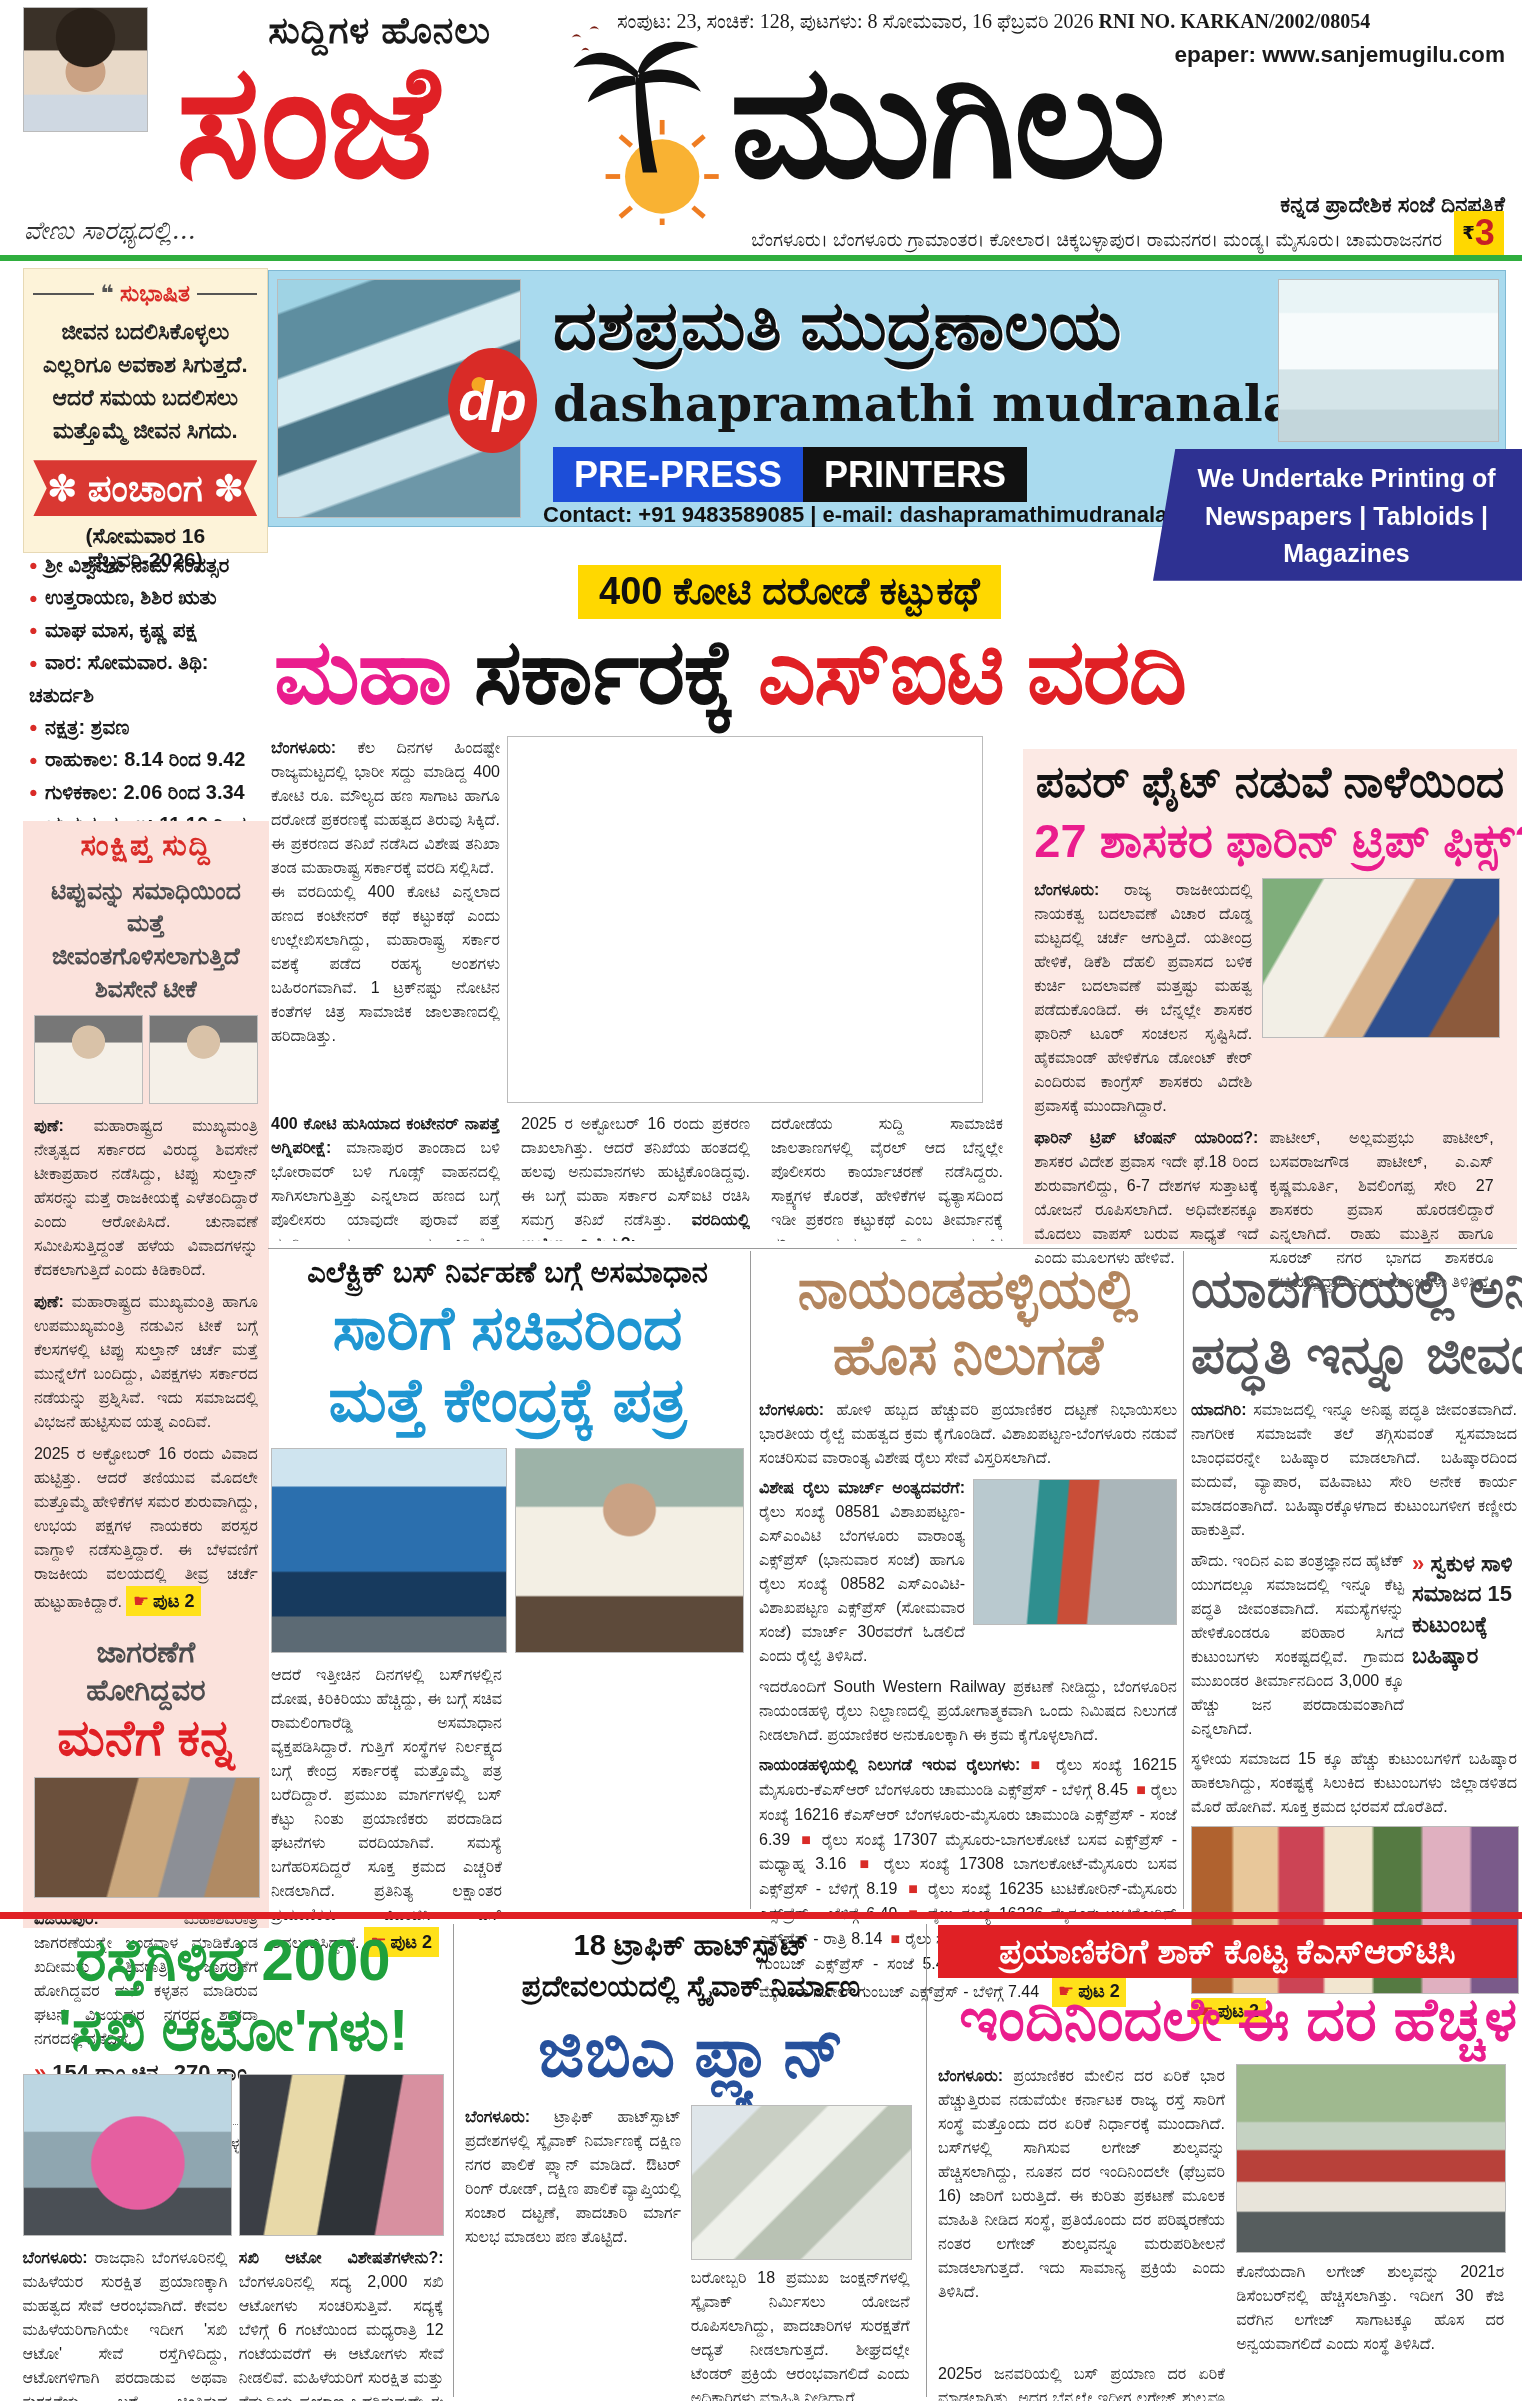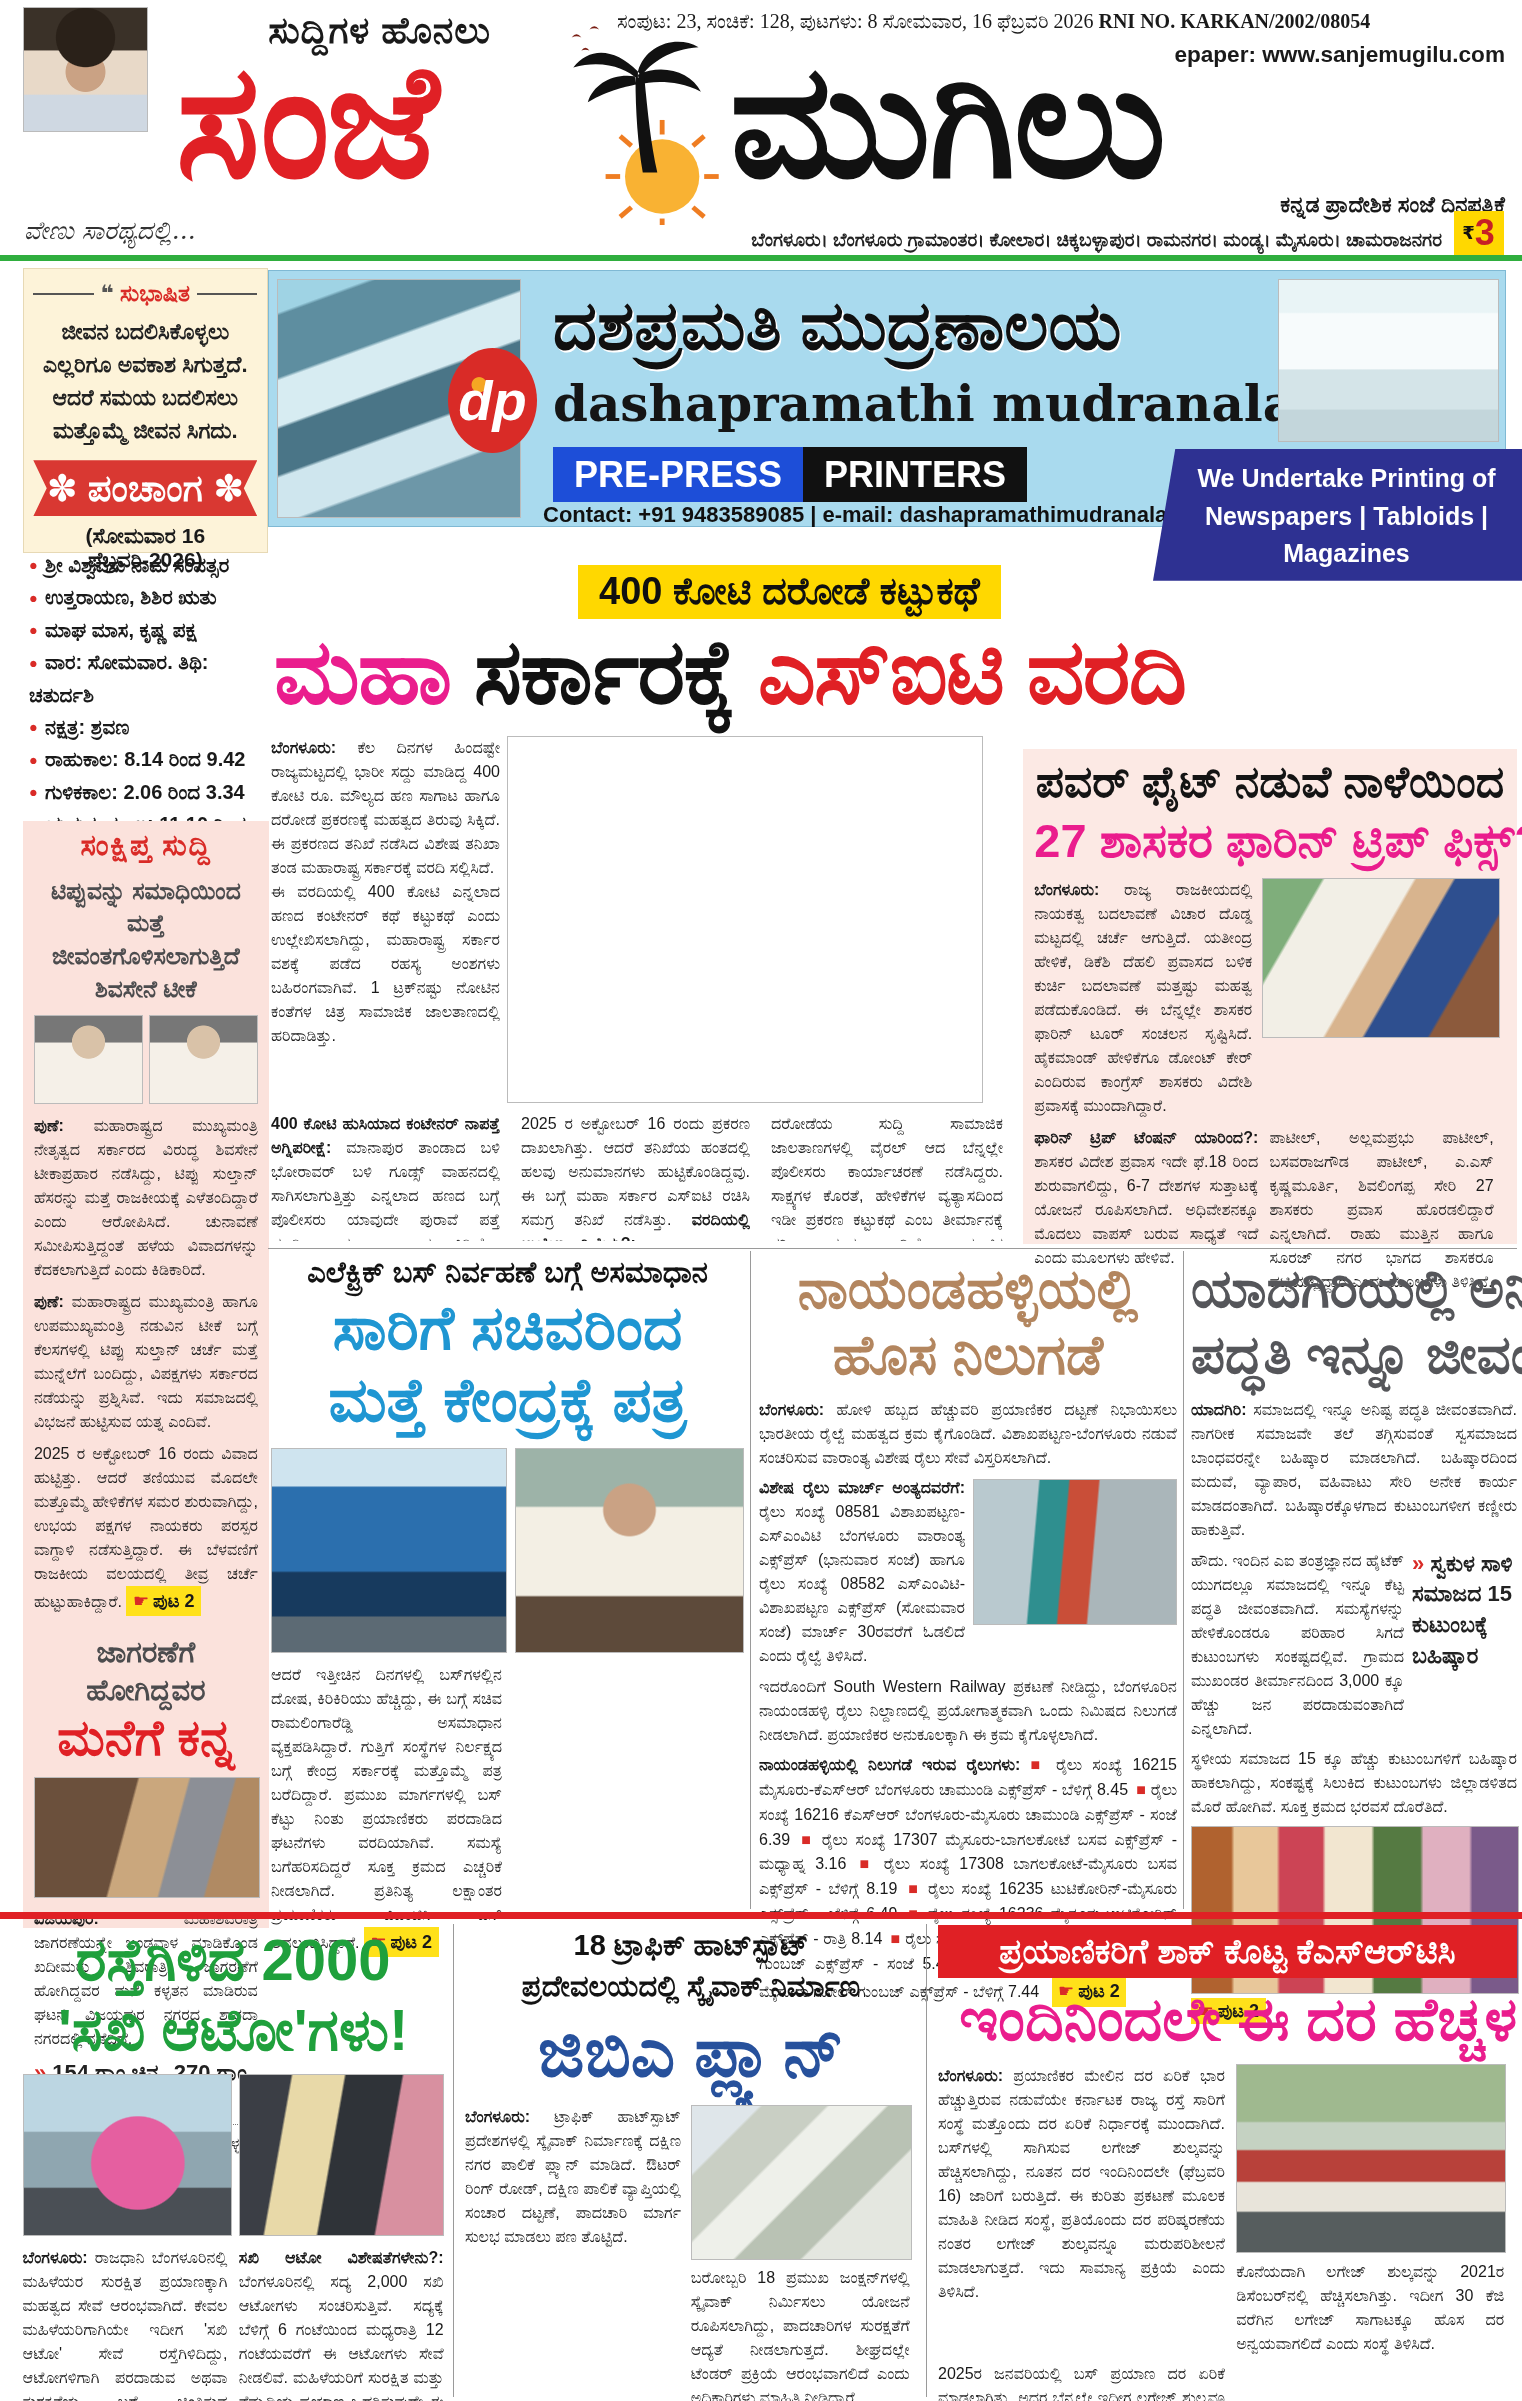--- a/index.html
+++ b/index.html
@@ -12,21 +12,21 @@
       radial-gradient(circle at 50% 24%, #2a2119 0 26%, transparent 27%),
       radial-gradient(circle at 50% 52%, #caa284 0 22%, transparent 23%),
       linear-gradient(180deg,#3a3128 0 34%, #e8d9c8 35% 70%, #cfd8e2 71% 100%);}
   .tagline{font-weight:bold;font-size:37px;letter-spacing:0.8px;}
   .title-red{color:#e02025;font-weight:bold;font-size:158px;line-height:1;letter-spacing:-3.2px;}
   .title-black{color:#111;font-weight:bold;font-size:158px;line-height:1;letter-spacing:-1.6px;}
   .issue{font-size:20px;text-align:left;font-family:Liberation Serif, serif;}
   .issue b{font-weight:bold;}
   .epaper{font-size:22.6px;text-align:right;font-weight:bold;}
   .subtitle{font-size:22px;font-weight:bold;text-align:right;}
-  .editions{font-size:18.6px;font-weight:bold;text-align:right;color:#222;}
+  .editions{font-size:18.6px;font-weight:normal;text-align:right;color:#222;}
   .venu{font-size:25px;font-style:italic;font-family:"DejaVu Serif",serif;color:#333;}
   .pricebox{background:#ffd800;width:50px;height:44px;display:flex;align-items:center;justify-content:center;font-weight:bold;}
   .pricebox .rs{font-size:18px;color:#111;}
   .pricebox .val{font-size:36px;color:#c71f25;line-height:1;}
   .greenrule{background:#2fae3e;height:5.6px;left:0;width:1523px;}
   
   .ad{background:#a9daee;border:0.8px solid #7fb9d4;}
   .ad-press{background:linear-gradient(160deg,#9fd3e4 0 10%,#5e8ea0 11% 30%,#d7ecf2 31% 45%,#4a7587 46% 60%,#cfe6ee 61% 75%,#6d97a8 76% 100%);}
   .ad-machine{background:linear-gradient(180deg,#e9f4f6 0 20%,#f7fbfc 21% 55%,#d4e4e8 56% 80%,#c3d6db 81% 100%),#eee;}
   .dp-logo{background:radial-gradient(circle at 35% 35%,#f5a623 0 8%,#d92b27 9% 100%);border-radius:50%;

